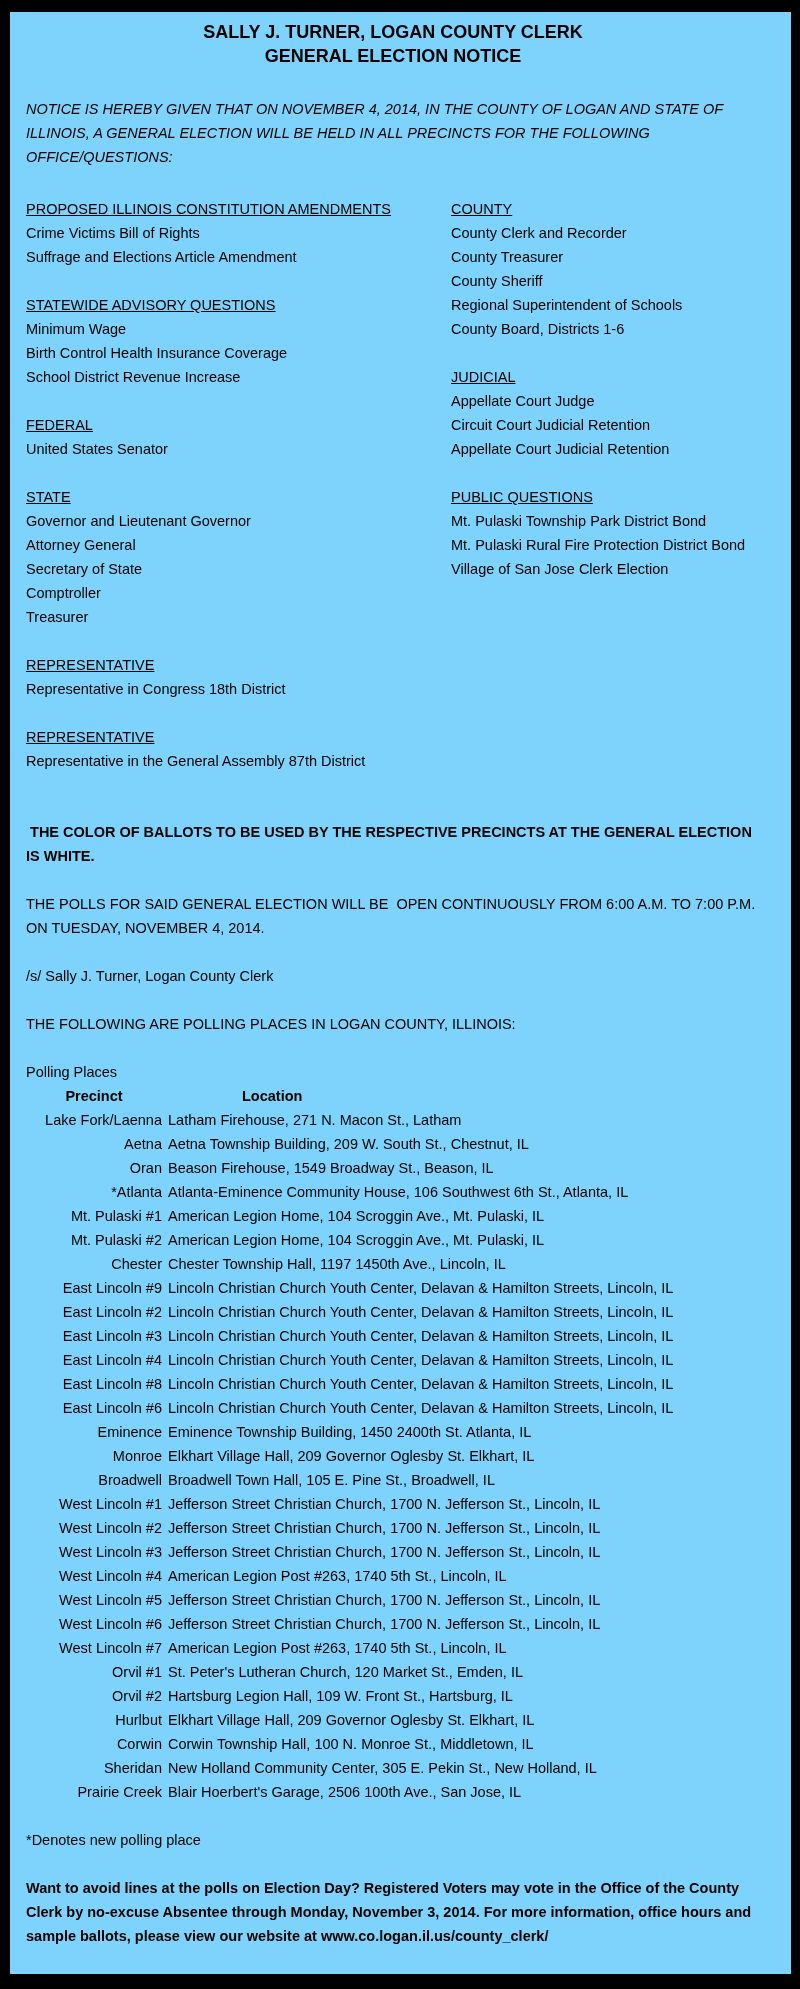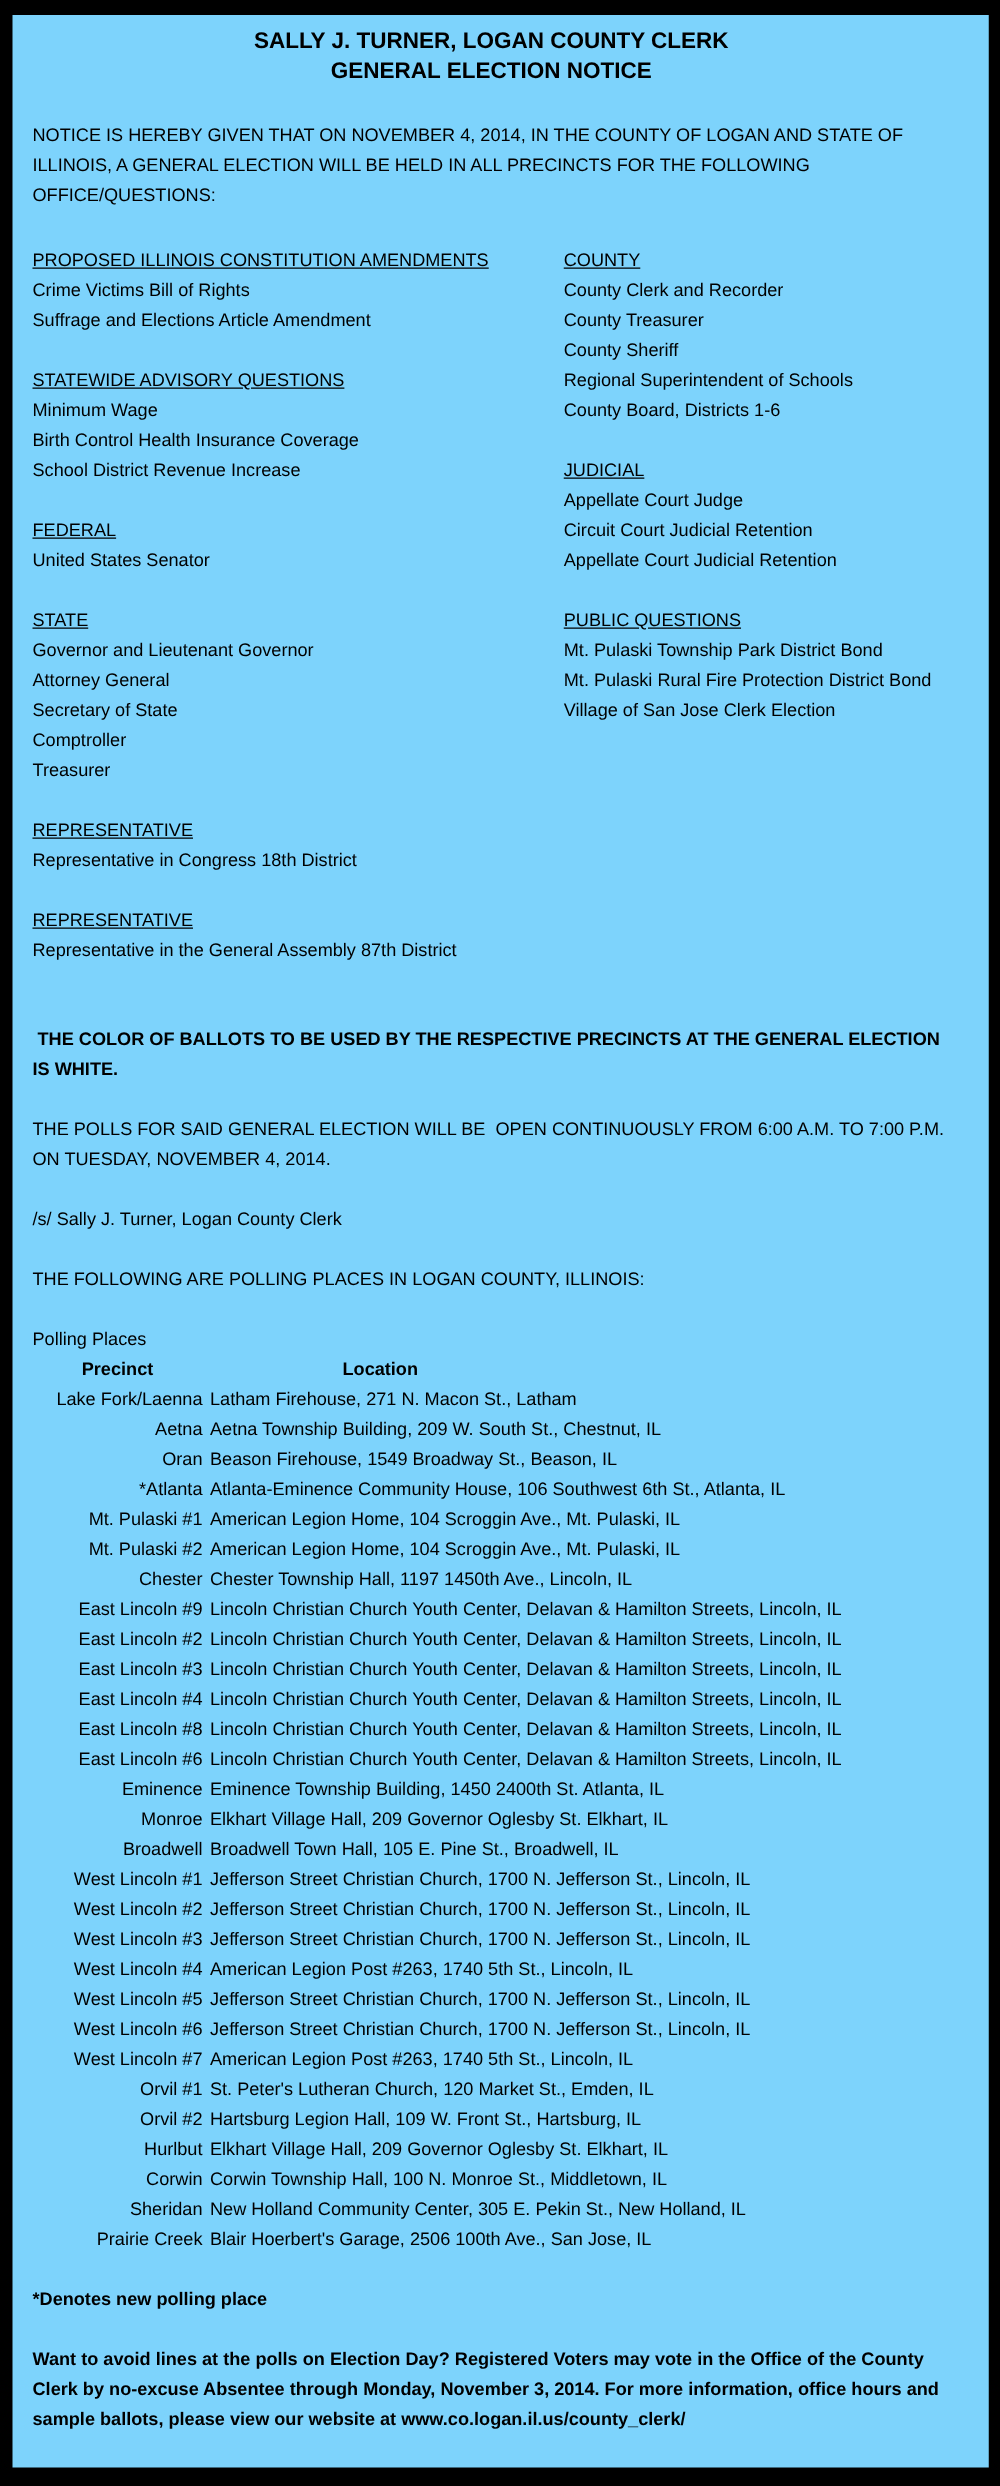--- a/index.html
+++ b/index.html
@@ -4,40 +4,40 @@
 <style>
   html,body{margin:0;padding:0;}
   body{
     width:800px;height:1989px;background:#000;position:relative;
     font-family:"Liberation Sans",sans-serif;color:#000;
   }
   .page{position:absolute;left:10px;top:12px;width:781px;height:1962px;background:#7dd3fc;overflow:hidden;}
   .content{padding:8px 31px 0 16px;font-size:14.5px;line-height:24px;}
   .title-line{font-weight:bold;font-size:18px;text-align:center;white-space:pre;}
   .para .pline{white-space:pre;}
-  .intro{margin-top:29px;}
+  .intro{margin-top:29px;font-style:italic;}
   .cols{display:flex;margin-top:28px;}
   .col-left{width:425px;flex:none;}
   .col-right{flex:1;}
   .group{margin-bottom:24px;}
   .group:last-child{margin-bottom:0;}
   .heading{text-decoration:underline;white-space:pre;}
   .item{white-space:pre;}
   .ballot{margin-top:47px;font-weight:bold;}
   .polls{margin-top:24px;}
   .sig{margin-top:24px;white-space:pre;}
   .following{margin-top:24px;white-space:pre;}
   .pp-label{margin-top:24px;white-space:pre;}
-  .pp-header{display:flex;font-weight:bold;gap:32px;}
+  .pp-header{display:flex;font-weight:bold;}
   .ph-precinct{width:136px;flex:none;text-align:center;white-space:pre;}
   .ph-location{padding-left:80px;white-space:pre;}
   .pp-row{display:flex;text-align:right;}
   .pp-precinct{width:136px;flex:none;white-space:pre;}
   .pp-location{padding-left:6px;white-space:pre;}
-  .footnote{margin-top:24px;white-space:pre;font-weight:bold;}
+  .footnote{margin-top:24px;white-space:pre;}
   .absentee{margin-top:24px;font-weight:bold;}
 </style>
 </head>
 <body>
 
 <div class="page">
   <div class="content">
 
     <div class="title">
       <div class="title-line">SALLY J. TURNER, LOGAN COUNTY CLERK</div>

